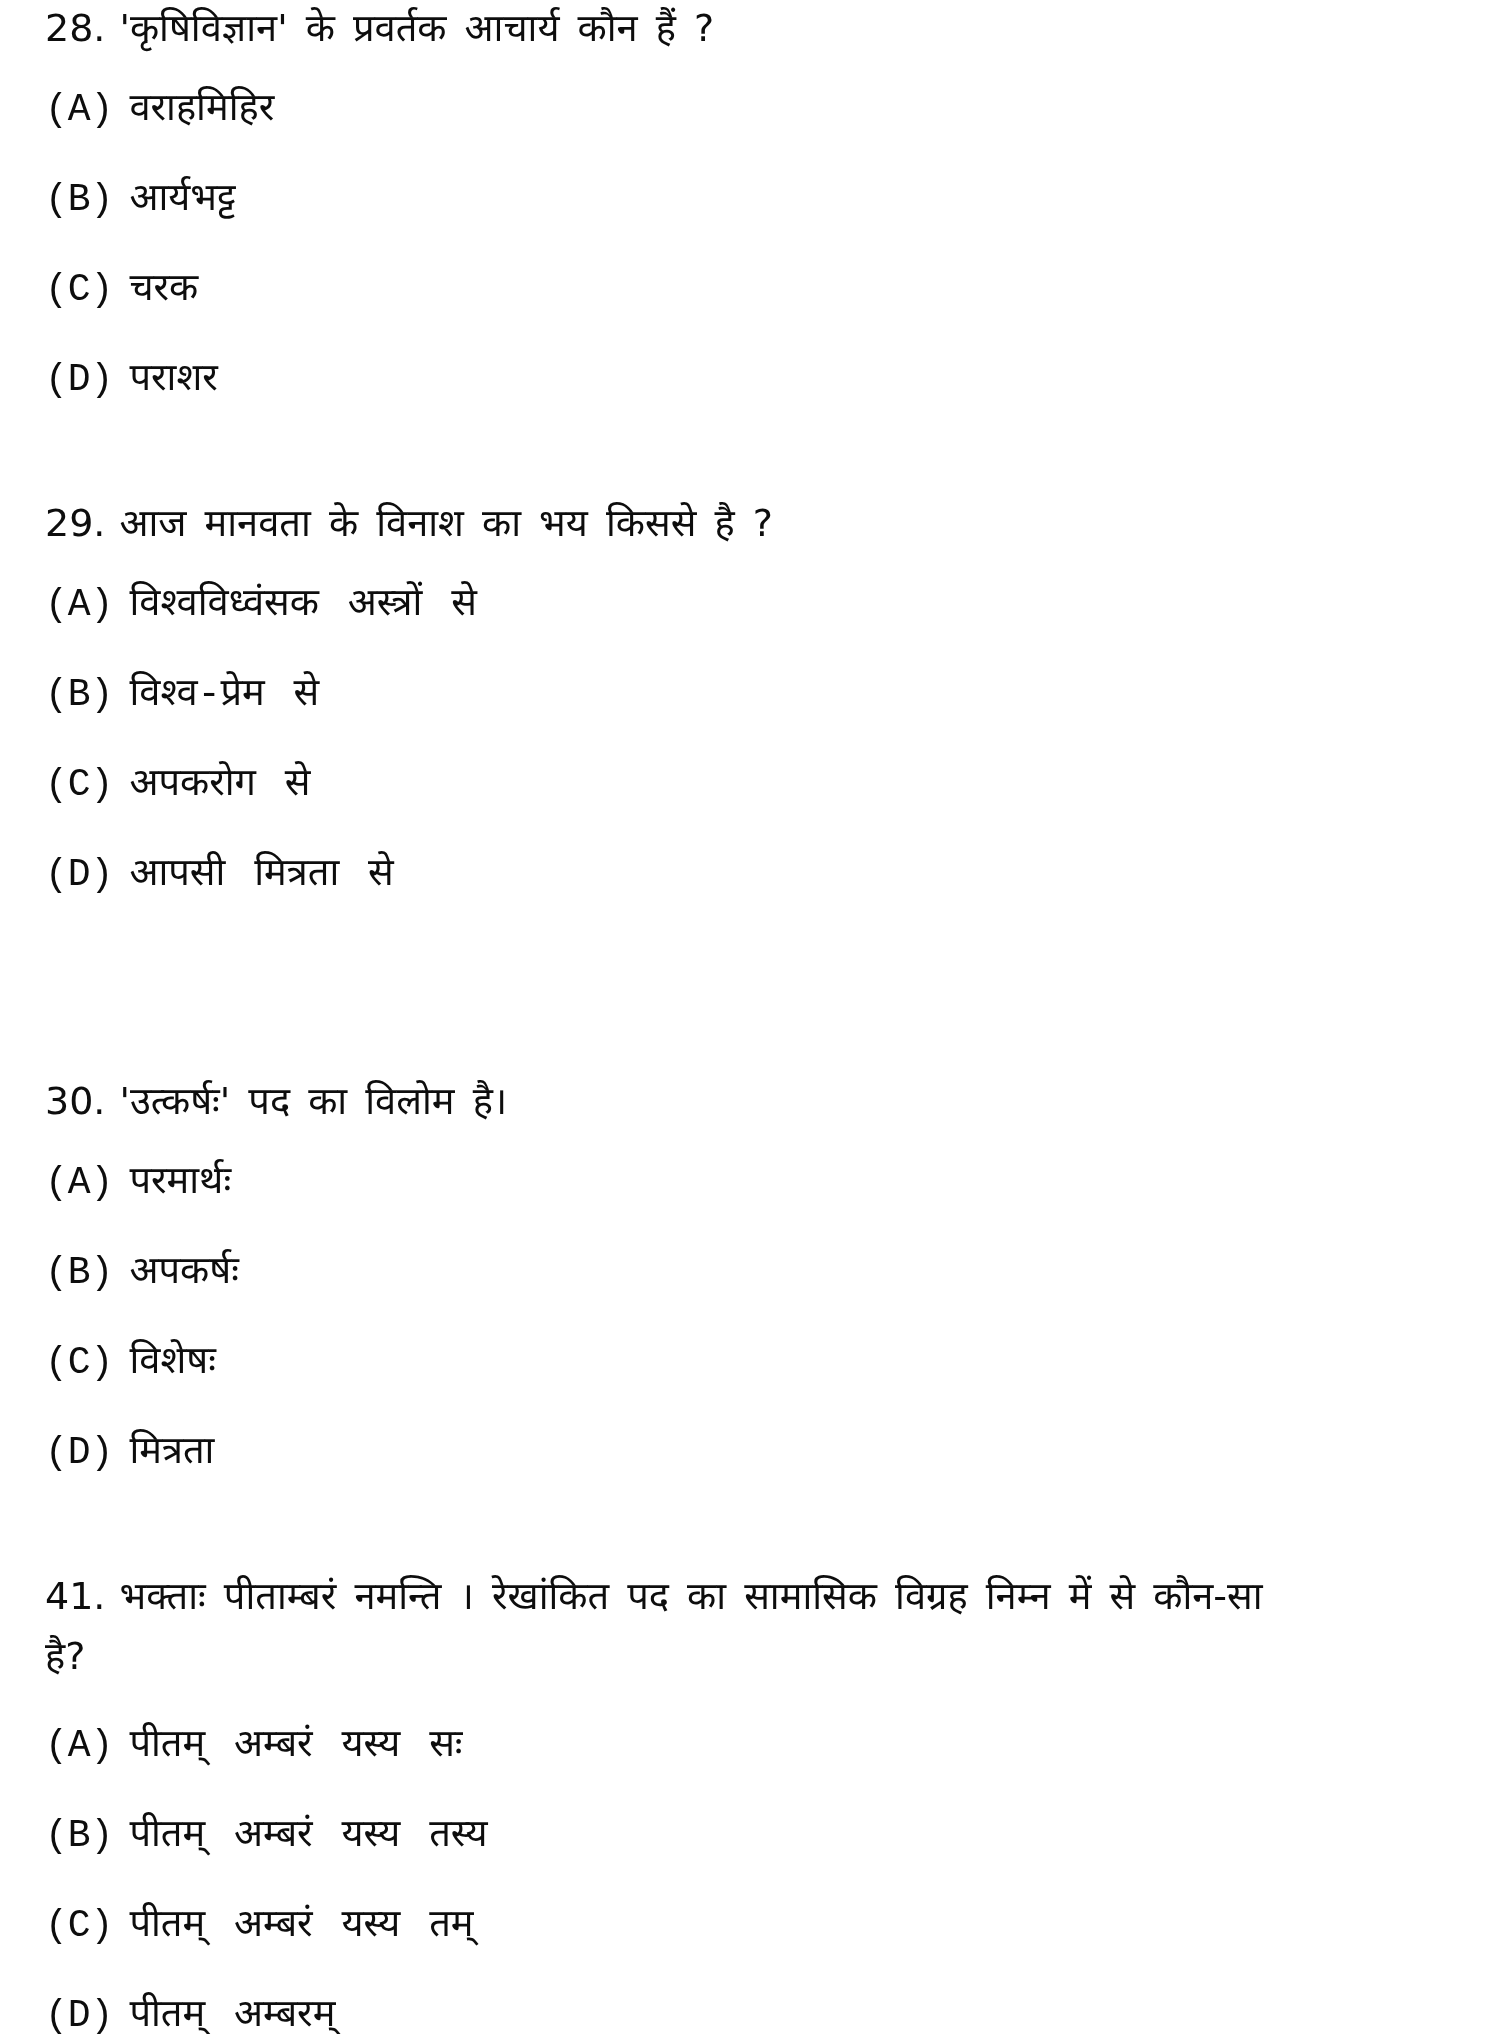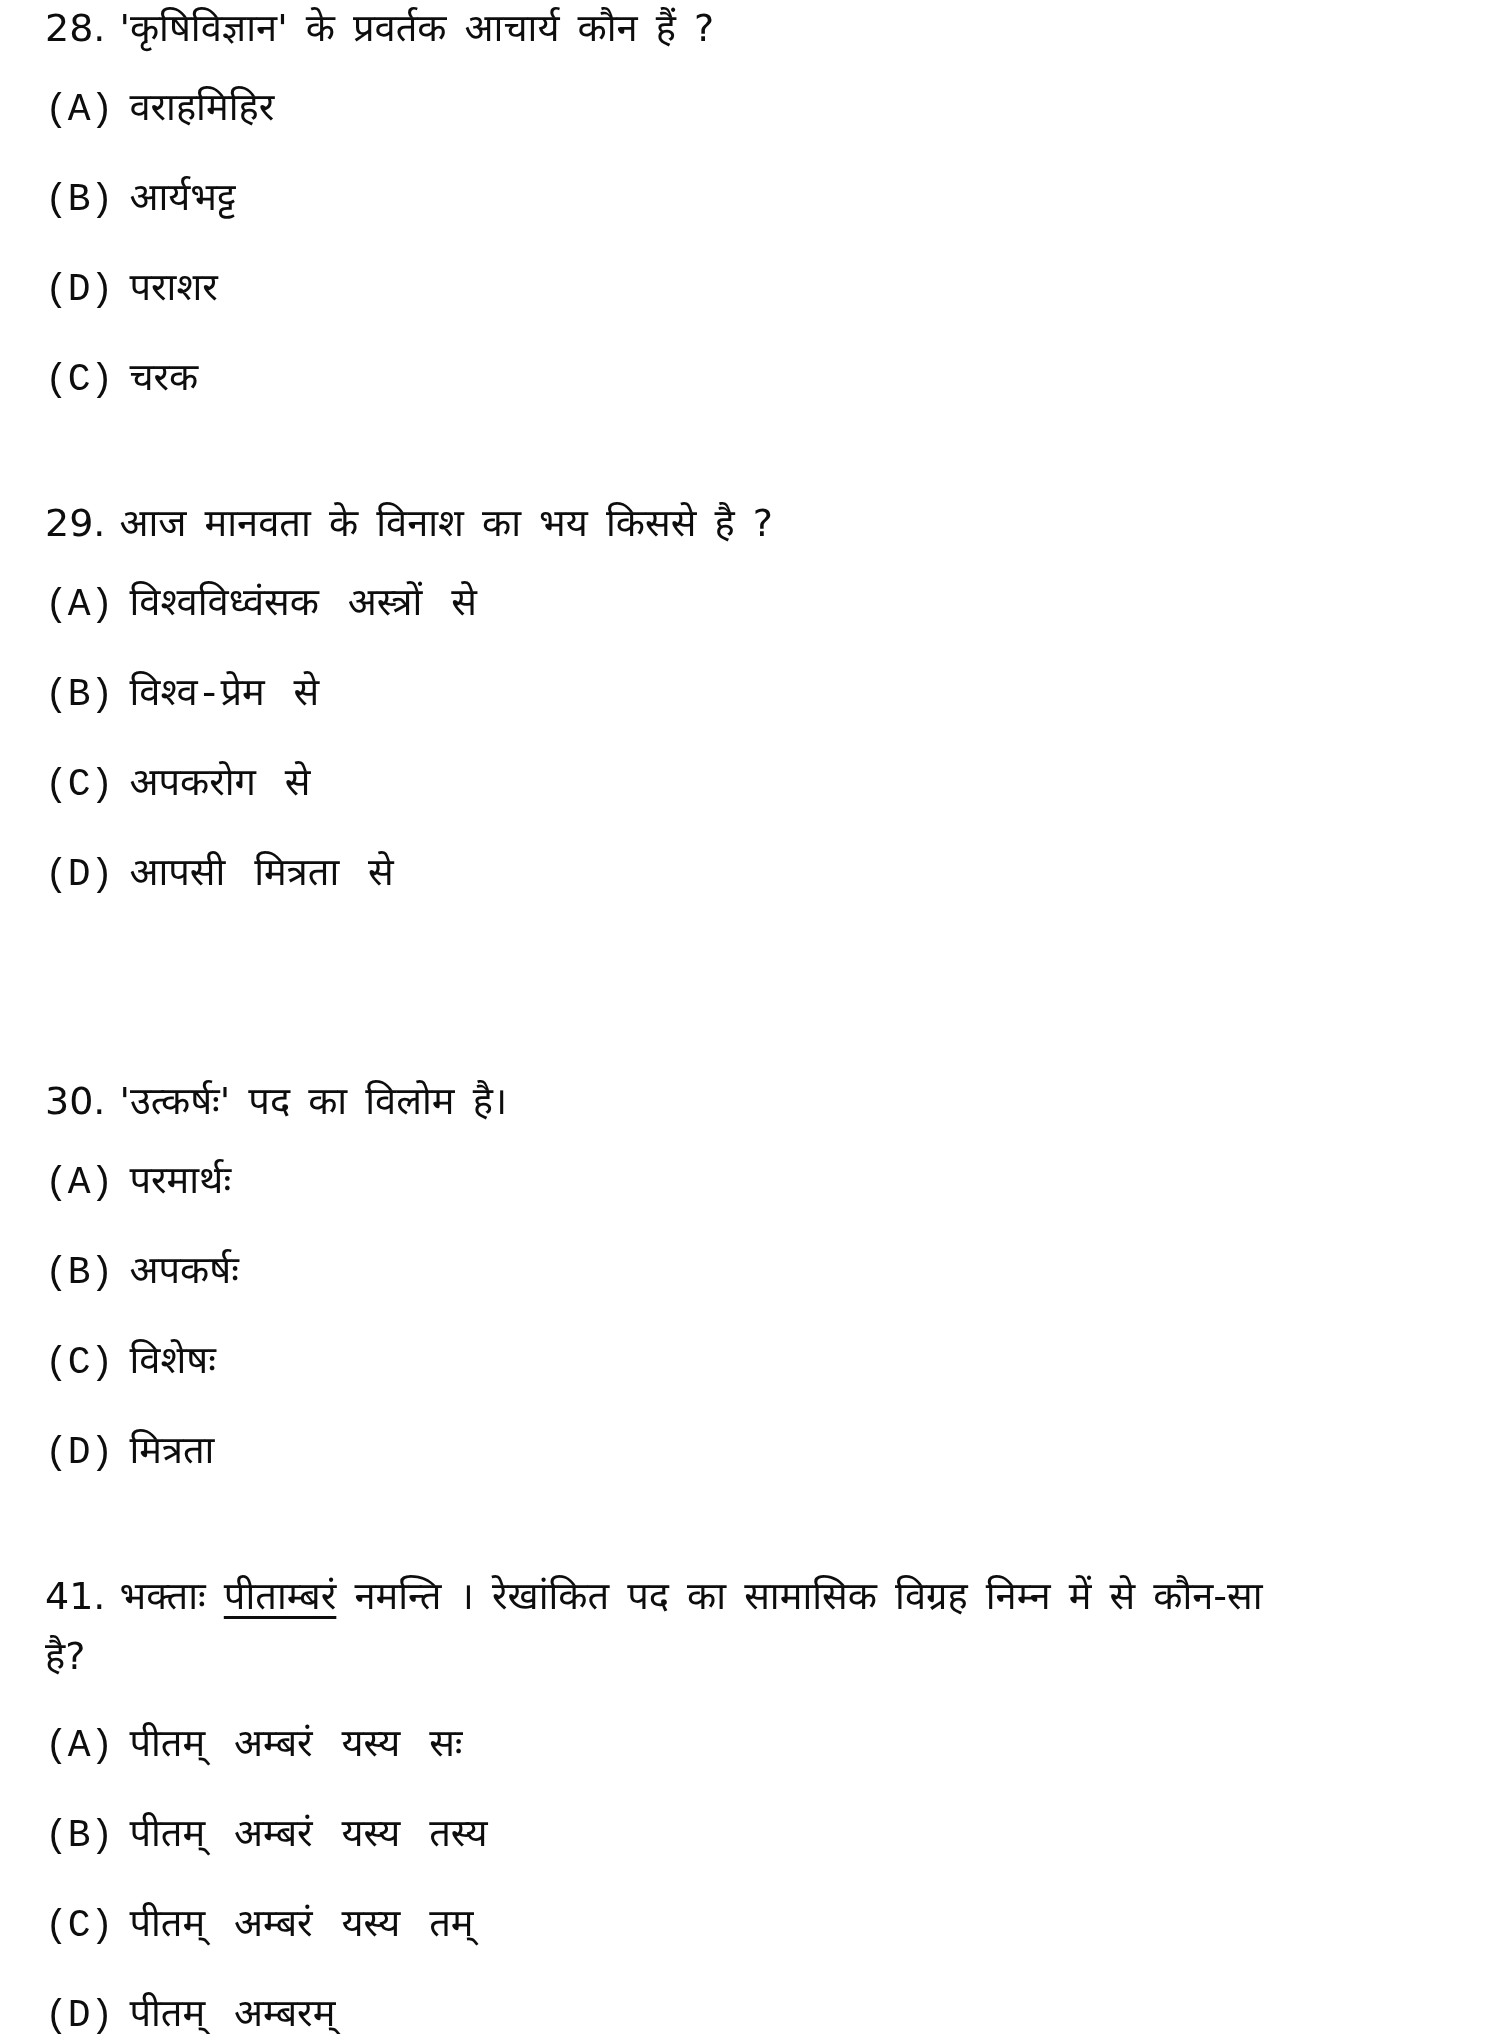--- a/index.html
+++ b/index.html
@@ -49,21 +49,20 @@
     font-size: 38px;
     line-height: 52px;
     margin-bottom: 38px;
     white-space: nowrap;
     font-family: Liberation Mono, monospace;
   }
   .opt-label {
     margin-right: 16px;
   }
   .u {
-    text-decoration: underline;
     text-decoration-thickness: 3px;
     text-underline-offset: 7px;
   }
   .line2 {
     display: block;
   }
 </style>
 </head>
 <body>
 
@@ -73,24 +72,24 @@
     <div class="q-head">
       <span class="q-num">28.</span><span>'कृषिविज्ञान' के प्रवर्तक आचार्य कौन हैं ?</span>
     </div>
     <div class="option">
       <span class="opt-label">(A)</span><span>वराहमिहिर</span>
     </div>
     <div class="option">
       <span class="opt-label">(B)</span><span>आर्यभट्ट</span>
     </div>
     <div class="option">
-      <span class="opt-label">(D)</span><span>पराशर</span>
+      <span class="opt-label">(C)</span><span>चरक</span>
     </div>
     <div class="option">
-      <span class="opt-label">(C)</span><span>चरक</span>
+      <span class="opt-label">(D)</span><span>पराशर</span>
     </div>
   </section>
 
   <section class="question" id="q29">
     <div class="q-head">
       <span class="q-num">29.</span><span>आज मानवता के विनाश का भय किससे है ?</span>
     </div>
     <div class="option">
       <span class="opt-label">(A)</span><span>विश्वविध्वंसक अस्त्रों से</span>
     </div>

